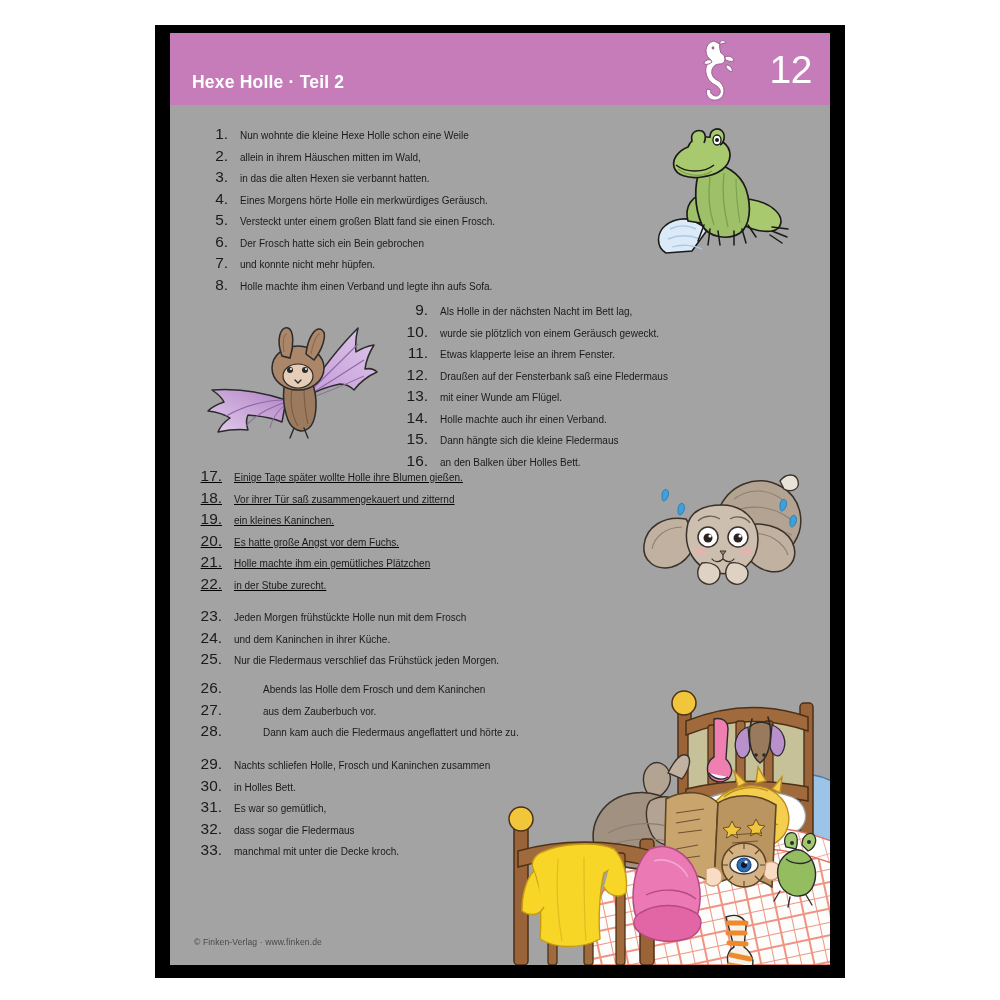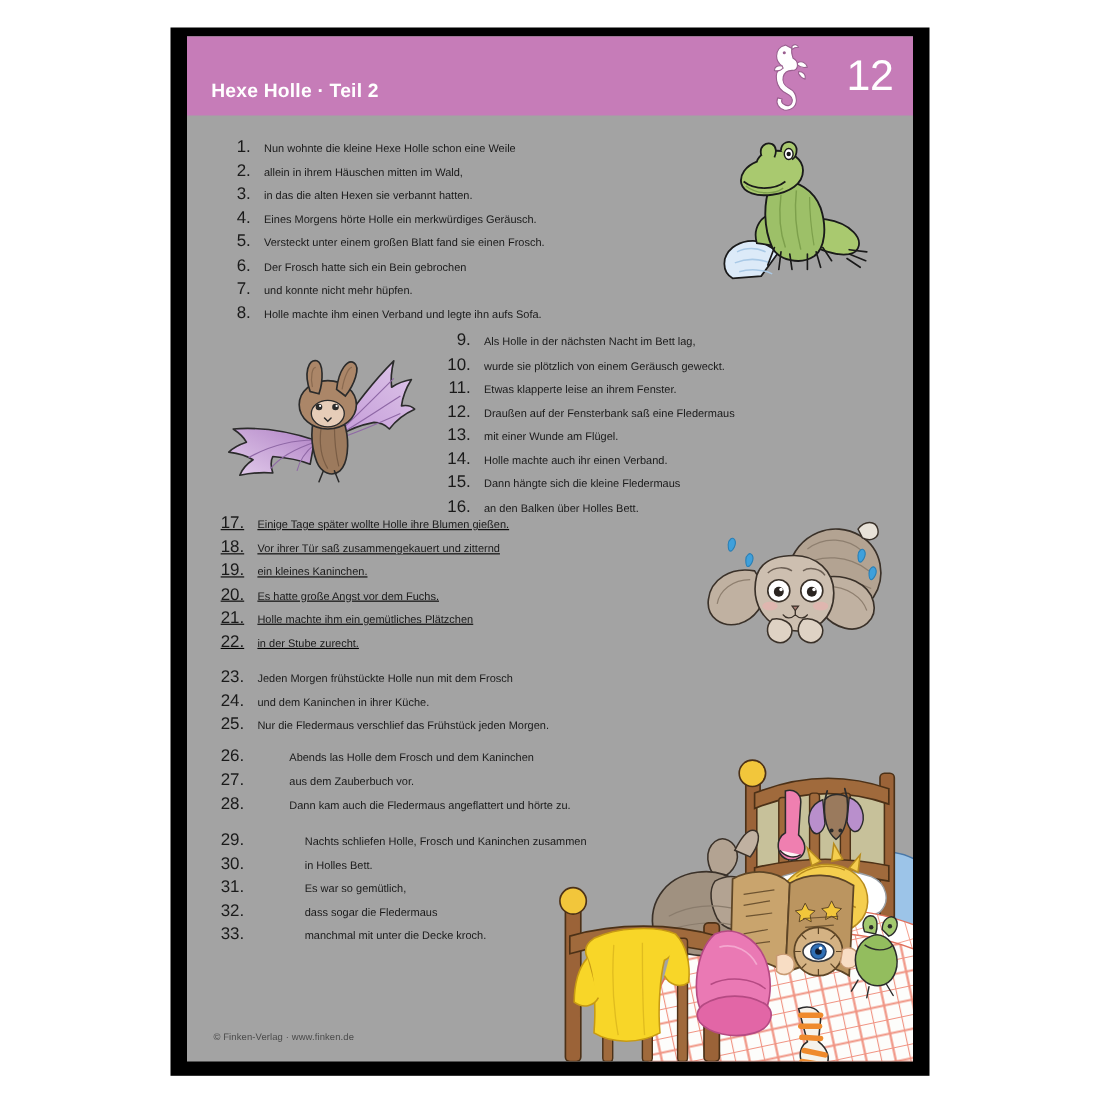--- a/index.html
+++ b/index.html
@@ -64,21 +64,21 @@
   .b1 .line { height: 21.5px; }
   .b2 { left: 224px; top: 268px; }
   .b2 .line { height: 21.5px; }
   .b3 { left: 18px;  top: 434px; }
   .b3 .line { height: 21.5px; text-decoration: underline; }
   .b4 { left: 18px;  top: 574px; }
   .b4 .line { height: 21.5px; }
   .b5 { left: 18px;  top: 646px; }
   .b5 .line { height: 21.5px; gap: 29px; }
   .b6 { left: 18px;  top: 722px; }
-  .b6 .line { height: 21.5px; gap: 43px; }
+  .b6 .line { height: 21.5px; }
 
   
   .footer {
     position: absolute; left: 24px; bottom: 18px;
     font-size: 8.6px; color: #4a4a4a; letter-spacing: .1px;
   }
 
   
   .illus { position: absolute; }
   .i-frog   { left: 478px; top: 92px;  width: 170px; height: 140px; }

